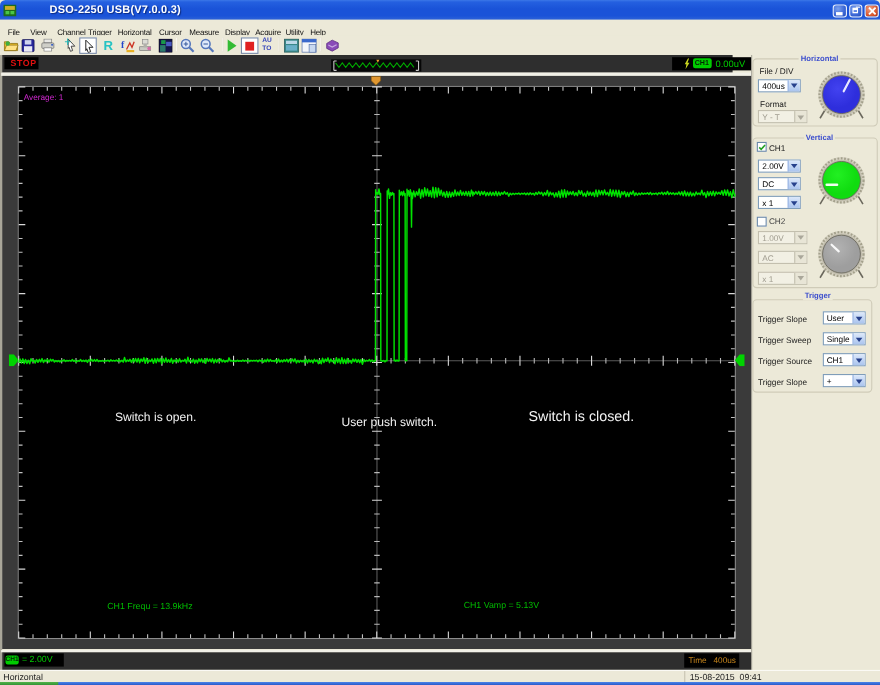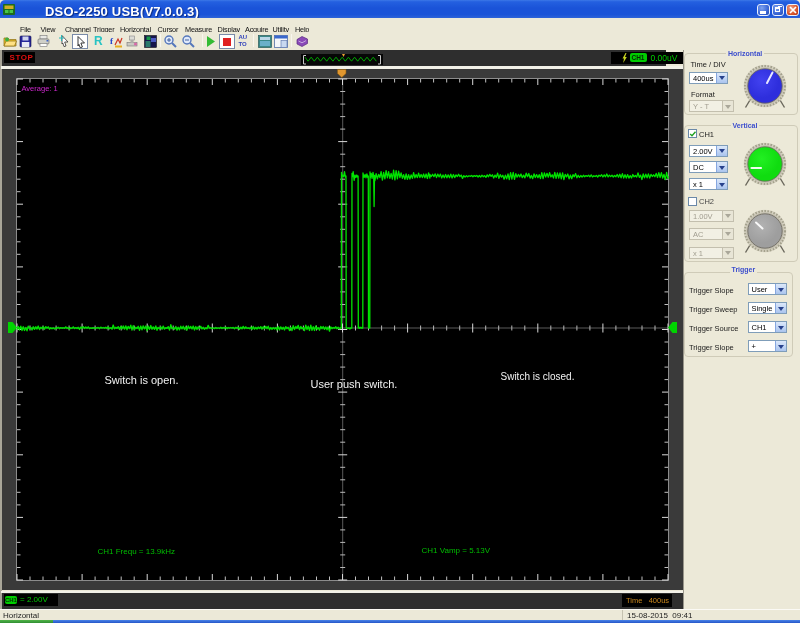--- a/index.html
+++ b/index.html
@@ -3,28 +3,28 @@
 <meta charset="utf-8">
 <style>
 * { margin:0; padding:0; box-sizing:border-box; }
 html,body { width:800px; height:623px; overflow:hidden; }
 body { font-family:"Liberation Sans",sans-serif; position:relative; background:#ece9d8; }
 .abs { position:absolute; }
 
 #titlebar { left:0; top:0; width:800px; height:18px;
   background:linear-gradient(#3c78e8 0%, #2460e0 10%, #1a53d8 45%, #1a53d8 80%, #2e63d8 100%);
   border-radius:5px 5px 0 0; }
-#title-text { left:17px; top:3.5px; color:#fff; font-size:13px; font-weight:bold; letter-spacing:.2px;
+#title-text { left:17px; top:3.5px; color:#fff; font-size:10px; font-weight:bold; letter-spacing:.2px;
   text-shadow:1px 1px 1px #0a2a80;padding-left:28px; }
 .winbtn { top:3.5px; width:12.5px; height:12.5px; border-radius:3px; border:1px solid #eaf0fc; }
 .winbtn-blue { background:radial-gradient(circle at 35% 30%, #7da2ef, #3b67d6 60%, #234bb4); }
 #btn-close { background:radial-gradient(circle at 35% 30%, #efa083, #dd5d33 55%, #b42c08); }
 
 #menubar { left:0; top:18px; width:800px; height:14px; background:#ece9d8; }
-.menu-item { position:absolute; top:7px; font-size:7.3px; letter-spacing:-0.2px; color:#111;margin-left:13px; }
+.menu-item { position:absolute; top:7px; font-size:7.3px; letter-spacing:-0.2px; color:#111; }
 
 #toolbar { left:0; top:32px; width:800px; height:18px; background:#ece9d8; }
 .tsep { position:absolute; top:2px; width:1px; height:13px; background:#cdc9b5; border-right:1px solid #f8f6ee; }
 .tbox { position:absolute; border:1px solid #9a97885e; }
 
 #leftmargin { left:0; top:50px; width:2px; height:559px; background:#a9a699; }
 #topstrip { left:2px; top:50px; width:664px; height:15.5px; background:#2e2e2e; }
 #sep1 { left:1px; top:65.5px; width:681.5px; height:3.2px; background:#f2f1e8; }
 #frame { left:2px; top:68.7px; width:680.5px; height:521.8px; background:#3a3a3a; }
 #sep2 { left:1px; top:590.5px; width:681.5px; height:2.2px; background:#f2f1e8; }
@@ -214,21 +214,21 @@
       <path d="M325.7 0V501" stroke="#5a5a5a" stroke-width="1" fill="none"></path>
       <path d="M13 0V3.5M13 501V497.5M26 0V3.5M26 501V497.5M39.1 0V3.5M39.1 501V497.5M52.1 0V3.5M52.1 501V497.5M78.1 0V3.5M78.1 501V497.5M91.1 0V3.5M91.1 501V497.5M104.2 0V3.5M104.2 501V497.5M117.2 0V3.5M117.2 501V497.5M143.2 0V3.5M143.2 501V497.5M156.2 0V3.5M156.2 501V497.5M169.3 0V3.5M169.3 501V497.5M182.3 0V3.5M182.3 501V497.5M208.3 0V3.5M208.3 501V497.5M221.3 0V3.5M221.3 501V497.5M234.4 0V3.5M234.4 501V497.5M247.4 0V3.5M247.4 501V497.5M273.4 0V3.5M273.4 501V497.5M286.4 0V3.5M286.4 501V497.5M299.5 0V3.5M299.5 501V497.5M312.5 0V3.5M312.5 501V497.5M338.5 0V3.5M338.5 501V497.5M351.5 0V3.5M351.5 501V497.5M364.6 0V3.5M364.6 501V497.5M377.6 0V3.5M377.6 501V497.5M403.6 0V3.5M403.6 501V497.5M416.6 0V3.5M416.6 501V497.5M429.7 0V3.5M429.7 501V497.5M442.7 0V3.5M442.7 501V497.5M468.7 0V3.5M468.7 501V497.5M481.7 0V3.5M481.7 501V497.5M494.8 0V3.5M494.8 501V497.5M507.8 0V3.5M507.8 501V497.5M533.8 0V3.5M533.8 501V497.5M546.8 0V3.5M546.8 501V497.5M559.9 0V3.5M559.9 501V497.5M572.9 0V3.5M572.9 501V497.5M598.9 0V3.5M598.9 501V497.5M611.9 0V3.5M611.9 501V497.5M625 0V3.5M625 501V497.5M638 0V3.5M638 501V497.5M0 12.5H3.5M651 12.5H647.5M0 25.1H3.5M651 25.1H647.5M0 37.6H3.5M651 37.6H647.5M0 50.1H3.5M651 50.1H647.5M0 75.2H3.5M651 75.2H647.5M0 87.7H3.5M651 87.7H647.5M0 100.2H3.5M651 100.2H647.5M0 112.7H3.5M651 112.7H647.5M0 137.8H3.5M651 137.8H647.5M0 150.3H3.5M651 150.3H647.5M0 162.8H3.5M651 162.8H647.5M0 175.3H3.5M651 175.3H647.5M0 200.4H3.5M651 200.4H647.5M0 212.9H3.5M651 212.9H647.5M0 225.5H3.5M651 225.5H647.5M0 238H3.5M651 238H647.5M0 263H3.5M651 263H647.5M0 275.6H3.5M651 275.6H647.5M0 288.1H3.5M651 288.1H647.5M0 300.6H3.5M651 300.6H647.5M0 325.7H3.5M651 325.7H647.5M0 338.2H3.5M651 338.2H647.5M0 350.7H3.5M651 350.7H647.5M0 363.2H3.5M651 363.2H647.5M0 388.3H3.5M651 388.3H647.5M0 400.8H3.5M651 400.8H647.5M0 413.3H3.5M651 413.3H647.5M0 425.9H3.5M651 425.9H647.5M0 450.9H3.5M651 450.9H647.5M0 463.4H3.5M651 463.4H647.5M0 475.9H3.5M651 475.9H647.5M0 488.5H3.5M651 488.5H647.5" stroke="#c0c0c0" stroke-width="1" fill="none"></path>
       <path d="M0 0V6M0 501V495M65.1 0V6M65.1 501V495M130.2 0V6M130.2 501V495M195.3 0V6M195.3 501V495M260.4 0V6M260.4 501V495M325.5 0V6M325.5 501V495M390.6 0V6M390.6 501V495M455.7 0V6M455.7 501V495M520.8 0V6M520.8 501V495M585.9 0V6M585.9 501V495M651 0V6M651 501V495M0 0H6M651 0H645M0 62.6H6M651 62.6H645M0 125.2H6M651 125.2H645M0 187.9H6M651 187.9H645M0 250.5H6M651 250.5H645M0 313.1H6M651 313.1H645M0 375.8H6M651 375.8H645M0 438.4H6M651 438.4H645M0 501H6M651 501H645" stroke="#d8d8d8" stroke-width="1" fill="none"></path>
       <path d="M13 246.5V251.5M26 246.5V251.5M39.1 246.5V251.5M52.1 246.5V251.5M78.1 246.5V251.5M91.1 246.5V251.5M104.2 246.5V251.5M117.2 246.5V251.5M143.2 246.5V251.5M156.2 246.5V251.5M169.3 246.5V251.5M182.3 246.5V251.5M208.3 246.5V251.5M221.3 246.5V251.5M234.4 246.5V251.5M247.4 246.5V251.5M273.4 246.5V251.5M286.4 246.5V251.5M299.5 246.5V251.5M312.5 246.5V251.5M338.5 246.5V251.5M351.5 246.5V251.5M364.6 246.5V251.5M377.6 246.5V251.5M403.6 246.5V251.5M416.6 246.5V251.5M429.7 246.5V251.5M442.7 246.5V251.5M468.7 246.5V251.5M481.7 246.5V251.5M494.8 246.5V251.5M507.8 246.5V251.5M533.8 246.5V251.5M546.8 246.5V251.5M559.9 246.5V251.5M572.9 246.5V251.5M598.9 246.5V251.5M611.9 246.5V251.5M625 246.5V251.5M638 246.5V251.5M323.2 12.5H328.2M323.2 25.1H328.2M323.2 37.6H328.2M323.2 50.1H328.2M323.2 75.2H328.2M323.2 87.7H328.2M323.2 100.2H328.2M323.2 112.7H328.2M323.2 137.8H328.2M323.2 150.3H328.2M323.2 162.8H328.2M323.2 175.3H328.2M323.2 200.4H328.2M323.2 212.9H328.2M323.2 225.5H328.2M323.2 238H328.2M323.2 263H328.2M323.2 275.6H328.2M323.2 288.1H328.2M323.2 300.6H328.2M323.2 325.7H328.2M323.2 338.2H328.2M323.2 350.7H328.2M323.2 363.2H328.2M323.2 388.3H328.2M323.2 400.8H328.2M323.2 413.3H328.2M323.2 425.9H328.2M323.2 450.9H328.2M323.2 463.4H328.2M323.2 475.9H328.2M323.2 488.5H328.2" stroke="#b8b8b8" stroke-width="1" fill="none"></path>
       <path d="M0 244.5V253.5M65.1 244.5V253.5M130.2 244.5V253.5M195.3 244.5V253.5M260.4 244.5V253.5M325.5 244.5V253.5M390.6 244.5V253.5M455.7 244.5V253.5M520.8 244.5V253.5M585.9 244.5V253.5M651 244.5V253.5M321.2 0H330.2M321.2 62.6H330.2M321.2 125.2H330.2M321.2 187.9H330.2M321.2 250.5H330.2M321.2 313.1H330.2M321.2 375.8H330.2M321.2 438.4H330.2M321.2 501H330.2" stroke="#d8d8d8" stroke-width="1" fill="none"></path>
       <path d="M0 250.9 L1.2 247.3 L2.5 251 L3.8 247.2 L5 251.5 L6.2 247.7 L7.5 251.5 L8.8 248.4 L10 251.8 L11.2 247.1 L12.5 249.5 L13.8 248.5 L15 251.1 L16.2 247.7 L17.5 250.4 L18.8 247.7 L20 250.1 L21.2 247 L22.5 250.6 L23.8 248.2 L25 249.7 L26.2 247.7 L27.5 250.3 L28.8 247.6 L30 249.2 L31.2 247.8 L32.5 250.2 L33.8 248.7 L35 249.9 L36.2 248.7 L37.5 250.1 L38.8 248.7 L40 249.3 L41.2 248.1 L42.5 249.7 L43.8 248.6 L45 249.3 L46.2 248.7 L47.5 249.4 L48.8 247.8 L50 249.5 L51.2 248.5 L52.5 250.2 L53.8 248.7 L55 249.5 L56.2 247.8 L57.5 249.6 L58.8 248.6 L60 249.6 L61.2 248.3 L62.5 250.5 L63.8 248 L65 249.5 L66.2 247.6 L67.5 249.5 L68.8 247.9 L70 249.4 L71.2 247.8 L72.5 249.7 L73.8 248.8 L75 249.4 L76.2 248.6 L77.5 249.7 L78.8 248.7 L80 249.2 L81.2 248.4 L82.5 249.7 L83.8 248.1 L85 249.2 L86.2 248.5 L87.5 249.3 L88.8 248.3 L90 249.5 L91.2 247.9 L92.5 249.9 L93.8 248.6 L95 250.2 L96.2 246 L97.5 249.9 L98.8 248.3 L100 249.4 L101.2 247.6 L102.5 250.5 L103.8 247.3 L105 250 L106.2 246.9 L107.5 250.2 L108.8 246.8 L110 250.8 L111.2 247.3 L112.5 249.6 L113.8 246.2 L115 251.2 L116.2 246.7 L117.5 250.6 L118.8 248.3 L120 249.6 L121.2 247.3 L122.5 251.3 L123.8 247 L125 250.9 L126.2 246.8 L127.5 249.9 L128.8 246.9 L130 251.6 L131.2 247 L132.5 250.4 L133.8 246.5 L135 250.3 L136.2 247.9 L137.5 250.4 L138.8 246.9 L140 251.3 L141.2 248.3 L142.5 249.9 L143.8 247.9 L145 250.3 L146.2 247.1 L147.5 250.2 L148.8 248.6 L150 249.4 L151.2 247.6 L152.5 251.1 L153.8 245.7 L155 249.8 L156.2 248.6 L157.5 250.2 L158.8 247.4 L160 251.2 L161.2 248.2 L162.5 250.9 L163.8 247.2 L165 249.9 L166.2 247.2 L167.5 250.6 L168.8 247.8 L170 251.2 L171.2 246.8 L172.5 249.6 L173.8 247.4 L175 250.1 L176.2 247 L177.5 251 L178.8 247.5 L180 250.5 L181.2 247.7 L182.5 249.6 L183.8 247.3 L185 250 L186.2 248.3 L187.5 250.3 L188.8 248.7 L190 249.8 L191.2 246.3 L192.5 249.2 L193.8 248.7 L195 249.7 L196.2 248.8 L197.5 249.7 L198.8 248.4 L200 249.5 L201.2 248.8 L202.5 249.5 L203.8 248.3 L205 249.5 L206.2 248.5 L207.5 249.4 L208.8 248.2 L210 249.7 L211.2 248.5 L212.5 249.3 L213.8 248.5 L215 249.2 L216.2 248.4 L217.5 249.9 L218.8 248.3 L220 249.3 L221.2 248.3 L222.5 250.4 L223.8 248.1 L225 249.9 L226.2 247.4 L227.5 249.8 L228.8 247.8 L230 249.5 L231.2 248.7 L232.5 249.7 L233.8 248.1 L235 250.4 L236.2 247.4 L237.5 250.2 L238.8 248.3 L240 250.1 L241.2 248 L242.5 249.6 L243.8 247.6 L245 250.2 L246.2 247.7 L247.5 249.7 L248.8 247.4 L250 249.8 L251.2 247.2 L252.5 250.9 L253.8 248.5 L255 250.5 L256.2 248.5 L257.5 250 L258.8 248.5 L260 251 L261.2 247.5 L262.5 251 L263.8 247.8 L265 250.3 L266.2 248.3 L267.5 251 L268.8 247.6 L270 249.7 L271.2 248.2 L272.5 251.6 L273.8 248.4 L275 251.7 L276.2 246.7 L277.5 250.6 L278.8 247.4 L280 249.5 L281.2 246.3 L282.5 250.7 L283.8 247.4 L285 249.9 L286.2 248.5 L287.5 251.7 L288.8 246.2 L290 250.6 L291.2 247.2 L292.5 251.5 L293.8 246.2 L295 251.4 L296.2 247.6 L297.5 251.5 L298.8 246.9 L300 250.3 L301.2 248.5 L302.5 251.2 L303.8 247.4 L305 249.8 L306.2 247.5 L307.5 250.4 L308.8 247.9 L310 250.8 L311.2 247.8 L312.5 252.2 L313.8 247.8 L315 249.7 L316.2 248.5 L317.5 249.3 L318.8 247.8 L320 249.8 L321.2 248.2 L322.5 249.9 L323.8 248.7 L324.3 249 L324.5 93.5 L324.8 97.7 L325.7 96.2 L326.6 97.8 L327.5 92.7 L328.4 98.2 L329 97 L329.2 249 L329.6 248.7 L330.7 249.5 L331.8 248.7 L332.9 250 L334 248.8 L334.8 249 L335 94.5 L335.3 97.9 L336.2 92.7 L337.1 101.3 L338 96.1 L338.9 98.5 L339.8 96 L340.7 98.2 L341.1 97 L341.3 249 L341.7 247.9 L342.8 249.4 L343.9 248.2 L345 249.3 L345.8 249 L346 94 L346.3 95.6 L347.2 98.4 L348.1 95.4 L349 98.9 L349.9 94.8 L350.8 98.7 L351.3 97 L351.5 249 L351.8 248 L352.8 249 L353 93 L353.3 98.8 L354.2 94.4 L355.1 99.4 L356 93.4 L356.7 97 L357.1 127.5 L357.5 96.5 L357.9 101.6 L359.1 94.7 L360.4 99.9 L361.6 95.3 L362.9 98.6 L364.1 92.7 L365.4 101.2 L366.6 93.5 L367.9 99.9 L369.1 91.7 L370.4 98.9 L371.6 92.7 L372.9 99.4 L374.1 94.4 L375.4 100.1 L376.6 91.1 L377.9 100.8 L379.1 91.6 L380.4 99.9 L381.6 92.1 L382.9 98.5 L384.1 93.9 L385.4 99.3 L386.6 95.6 L387.9 100.4 L389.1 95 L390.4 100.3 L391.6 95.6 L392.9 100.1 L394.1 95.8 L395.4 99.4 L396.6 93.6 L397.9 98.9 L399.1 95.5 L400.4 98.7 L401.6 94.1 L402.9 98.6 L404.1 95.5 L405.4 98.6 L406.6 95 L407.9 98.9 L409.1 95 L410.4 99.5 L411.6 93.8 L412.9 99 L413 95.5 L414.3 97.5 L415.6 95.2 L416.9 97.6 L418.2 94.9 L419.5 98.6 L420.8 95.1 L422.1 97.9 L423.4 95.1 L424.7 99 L426 95.9 L427.3 98.8 L428.6 95.5 L429.9 98.8 L431.2 95.8 L432.5 98.7 L433.8 95.1 L435.1 99 L436.4 95.5 L437.7 98.6 L439 95.9 L440.3 97.6 L441.6 95.2 L442.9 97.6 L444.2 96.1 L445.5 99.4 L446.8 96.6 L448.1 98.1 L449.4 96.7 L450.7 97.8 L452 96.7 L453.3 97.4 L454.6 96.5 L455.9 97.8 L457.2 96.6 L458.5 97.4 L459.8 96.5 L461.1 98 L462.4 96.5 L463.7 98.1 L465 96.2 L466.3 97.8 L467.6 96.6 L468.9 98.4 L470.2 95.9 L471.5 97.8 L472.8 95.4 L474.1 97.4 L475.4 95.8 L476.7 99 L478 96.1 L479.3 98.3 L480.6 94.2 L481.9 99.3 L483.2 95.6 L484.5 98.1 L485.8 96.3 L487.1 100.2 L488.4 96.1 L489.7 99.9 L491 94.8 L492.3 100.7 L493.6 93.6 L494.9 100.2 L496.2 93.4 L497.5 100.3 L498.8 94.6 L500.1 98.2 L501.4 95.4 L502.7 97.9 L504 95 L505.3 98.7 L506.6 96.1 L507.9 98.9 L509.2 94.1 L510.5 97.7 L511.8 94.5 L513.1 99.1 L514.4 96.4 L515.7 99.7 L517 94.8 L518.3 98.6 L519.6 95.6 L520.9 98.7 L522.2 95.7 L523.5 99.6 L524.8 93.7 L526.1 99.7 L527.4 93.9 L528.7 98.1 L530 94.3 L531.3 98.2 L532.6 93.7 L533.9 98 L535.2 95.8 L536.5 99 L537.8 93.3 L539.1 99.4 L540.4 93.8 L541.7 99 L543 93.8 L544.3 99.9 L545.6 93.9 L546.9 100.5 L548.2 95.3 L549.5 98 L550.8 95 L552.1 99.8 L553.4 96 L554.7 99.7 L556 95.7 L557.3 97.8 L558.6 94.6 L559.9 98.8 L561.2 96.3 L562.5 98.4 L563.8 96.5 L565.1 98.1 L566.4 96.3 L567.7 97.7 L569 96.6 L570.3 97.4 L571.6 96.2 L572.9 97.8 L574.2 95.9 L575.5 98 L576.8 96.7 L578.1 97.5 L579.4 96.5 L580.7 98 L582 96.2 L583.3 97.3 L584.6 95.7 L585.9 98 L587.2 95.9 L588.5 97.8 L589.8 95 L591.1 98 L592.4 96.1 L593.7 97.6 L595 96.2 L596.3 98 L597.6 96.5 L598.9 97.7 L600.2 95.5 L601.5 98.2 L602.8 95.3 L604.1 98.9 L605.4 94.6 L606.7 99.1 L608 95.7 L609.3 99.1 L610.6 95.6 L611.9 99.1 L613.2 96.5 L614.5 99 L615.8 95.5 L617.1 97.9 L618.4 96.5 L619.7 98.1 L621 93.9 L622.3 98.3 L623.6 96.1 L624.9 100.5 L626.2 95 L627.5 98.9 L628.8 95.2 L630.1 98.8 L631.4 94.9 L632.7 99 L634 95.4 L635.3 97.5 L636.6 95.8 L637.9 97.7 L639.2 94.4 L640.5 98.5 L641.8 93.6 L643.1 98.5 L644.4 93.6 L645.7 99.1 L647 95.3 L648.3 100.7 L649.6 93.4 L650.9 99.4 L651 97" stroke="#00e400" stroke-width="1.3" fill="none" stroke-linejoin="round"></path>
     </svg>
     <div class="sco" style="left:5px;top:5px;font-size:7.5px;color:#d028d0">Average: 1</div>
     <div class="sco" style="left:88px;top:295.5px;font-size:11px;color:#f2f2f2">Switch is open.</div>
     <div class="sco" style="left:294px;top:299px;font-size:11px;color:#f2f2f2">User push switch.</div>
-    <div class="sco" style="left:484px;top:292.5px;font-size:10px;color:#f2f2f2">Switch is closed.</div>
+    <div class="sco" style="left:464px;top:292.5px;font-size:13px;color:#f2f2f2">Switch is closed.</div>
     <div class="sco" style="left:81px;top:468.5px;font-size:8px;color:#00bb00">CH1 Frequ = 13.9kHz</div>
     <div class="sco" style="left:405px;top:467px;font-size:8px;color:#00bb00">CH1 Vamp = 5.13V</div>
   </div>
 
   <svg class="abs" style="left:5.5px;top:253.5px" width="9" height="11">
       <path d="M0 0 H4.5 L9 5.5 L4.5 11 H0 Z" fill="#00d400"></path>
     </svg>
   <svg class="abs" style="left:666px;top:253.5px" width="9" height="11">
       <path d="M9 0 H4.5 L0 5.5 L4.5 11 H9 Z" fill="#00d400"></path>
     </svg>
@@ -245,21 +245,21 @@
   <div class="abs" style="left:18px;top:2.8px;font-size:8px;color:#00cc00">= 2.00V</div>
   <div class="abs" style="left:620px;top:1.3px;width:50px;height:13px;background:#000"></div>
   <div class="abs" style="left:624px;top:3.3px;font-size:7.5px;color:#c8861c">Time&nbsp;&nbsp;&nbsp;400us</div>
 </div>
 
 <div id="paneledge" class="abs"></div>
 <div id="panel" class="abs"></div>
 
 <div class="group abs" style="left:684px;top:53px;width:113.5px;height:61.5px"></div>
 <div class="gtitle abs" style="left:726px;top:49.5px">Horizontal</div>
-<div class="plabel abs" style="left:690.5px;top:59.5px">Time / DIV</div>
+<div class="plabel abs" style="left:690.5px;top:59.5px">File / DIV</div>
 <div class="combo abs" style="left:689px;top:71.5px">
     <span class="ct">400us</span>
     <span class="cbtn">
       <span class="chev"></span>
     </span>
   </div>
 <div class="plabel abs" style="left:691px;top:89.5px">Format</div>
 <div class="combo dis abs" style="left:689px;top:100px">
     <span class="ct">Y - T</span>
     <span class="cbtn">

